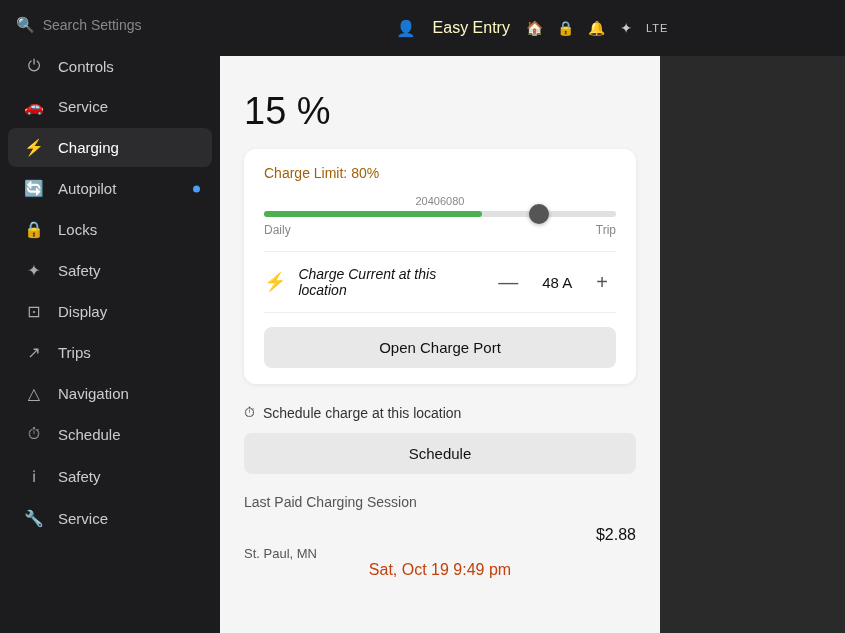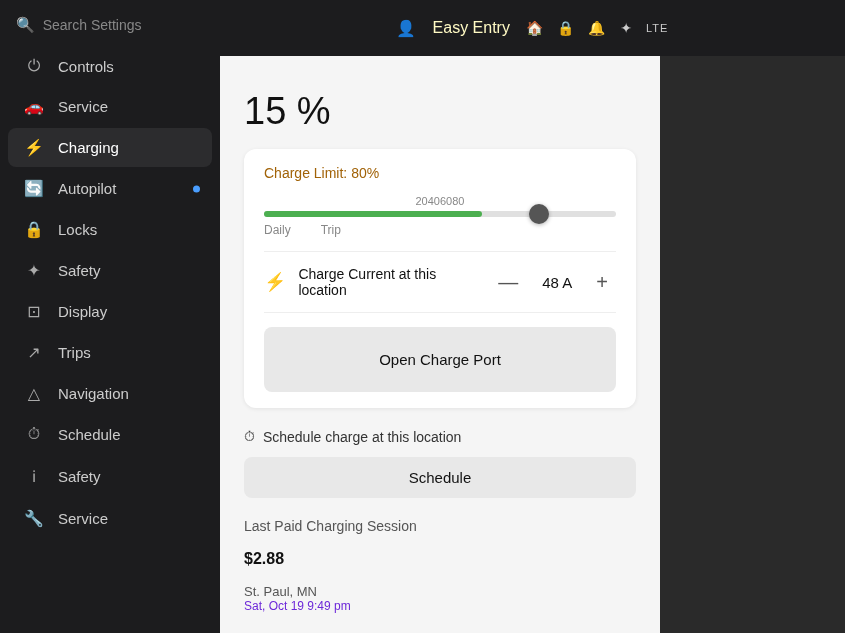--- a/index.html
+++ b/index.html
@@ -171,22 +171,21 @@
       border-radius: 50%;
       position: absolute;
       top: 50%;
       left: 78%;
       transform: translate(-50%, -50%);
       box-shadow: 0 1px 4px rgba(0,0,0,0.3);
     }
 
     .slider-labels {
       display: flex;
-      justify-content: flex-start;
-      gap: 30px;
+      justify-content: space-between;
       margin-top: 6px;
     }
 
     .slider-label {
       font-size: 12px;
       color: #888;
     }
 
     .divider {
       height: 1px;
@@ -204,20 +203,21 @@
     .charge-current-icon {
       font-size: 18px;
       color: #555;
     }
 
     .charge-current-text {
       flex: 1;
       font-size: 14px;
       font-weight: 500;
       color: #111;
+      font-style: italic;
     }
 
     .charge-current-controls {
       display: flex;
       align-items: center;
       gap: 16px;
     }
 
     .minus-btn, .plus-btn {
       font-size: 20px;
@@ -236,21 +236,21 @@
       height: 1px;
       background: #eee;
       margin: 14px 0;
     }
 
     
     .open-charge-btn {
       background: #e8e8e8;
       border: none;
       border-radius: 8px;
-      padding: 24px;
+      padding: 12px;
       width: 100%;
       font-size: 15px;
       font-weight: 500;
       color: #111;
       cursor: pointer;
       text-align: center;
     }
 
     
     .schedule-section {
@@ -285,33 +285,35 @@
     }
 
     .last-paid-title {
       font-size: 14px;
       color: #555;
       margin-bottom: 16px;
     }
 
     .last-paid-amount {
       font-size: 16px;
-      font-weight: 700;
-      color: #111;
-      margin-bottom: 16px;
+      font-weight: 400;
+      color: #111;
+      margin-bottom: 2px;
+      text-align: right;
     }
 
     .last-paid-location {
       font-size: 13px;
       color: #555;
     }
 
     .last-paid-date {
-      font-size: 12px;
-      color: #6d28d9;
+      font-size: 16px;
+      color: #c2410c;
+      text-align: center;
     }
 
     
     .right-panel {
       width: 185px;
       background: #2a2a2a;
       height: 100%;
       flex-shrink: 0;
     }
   </style>

